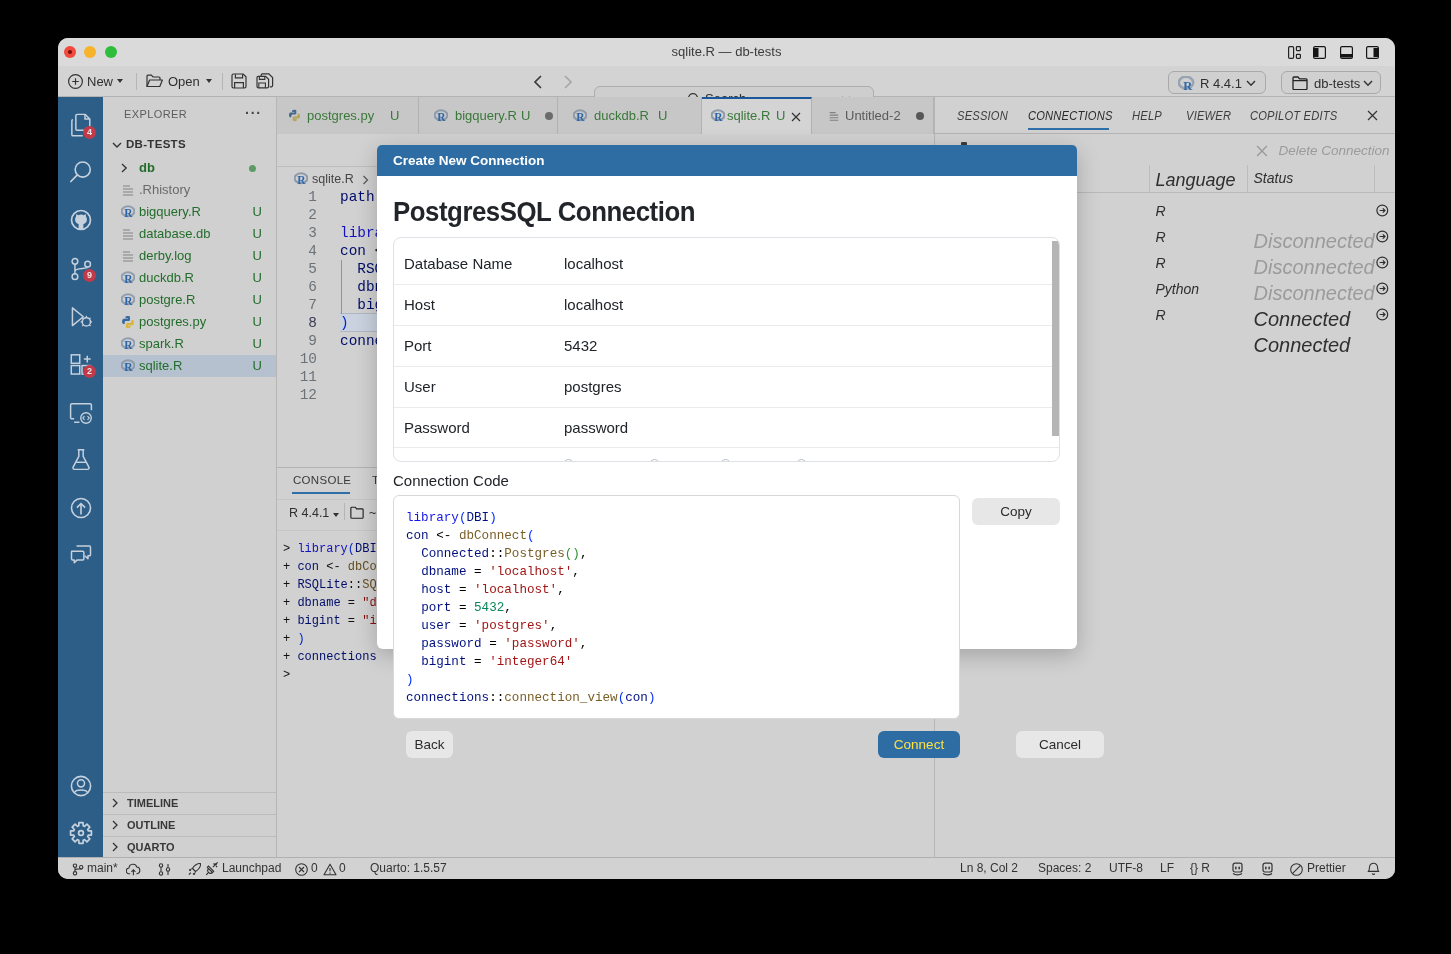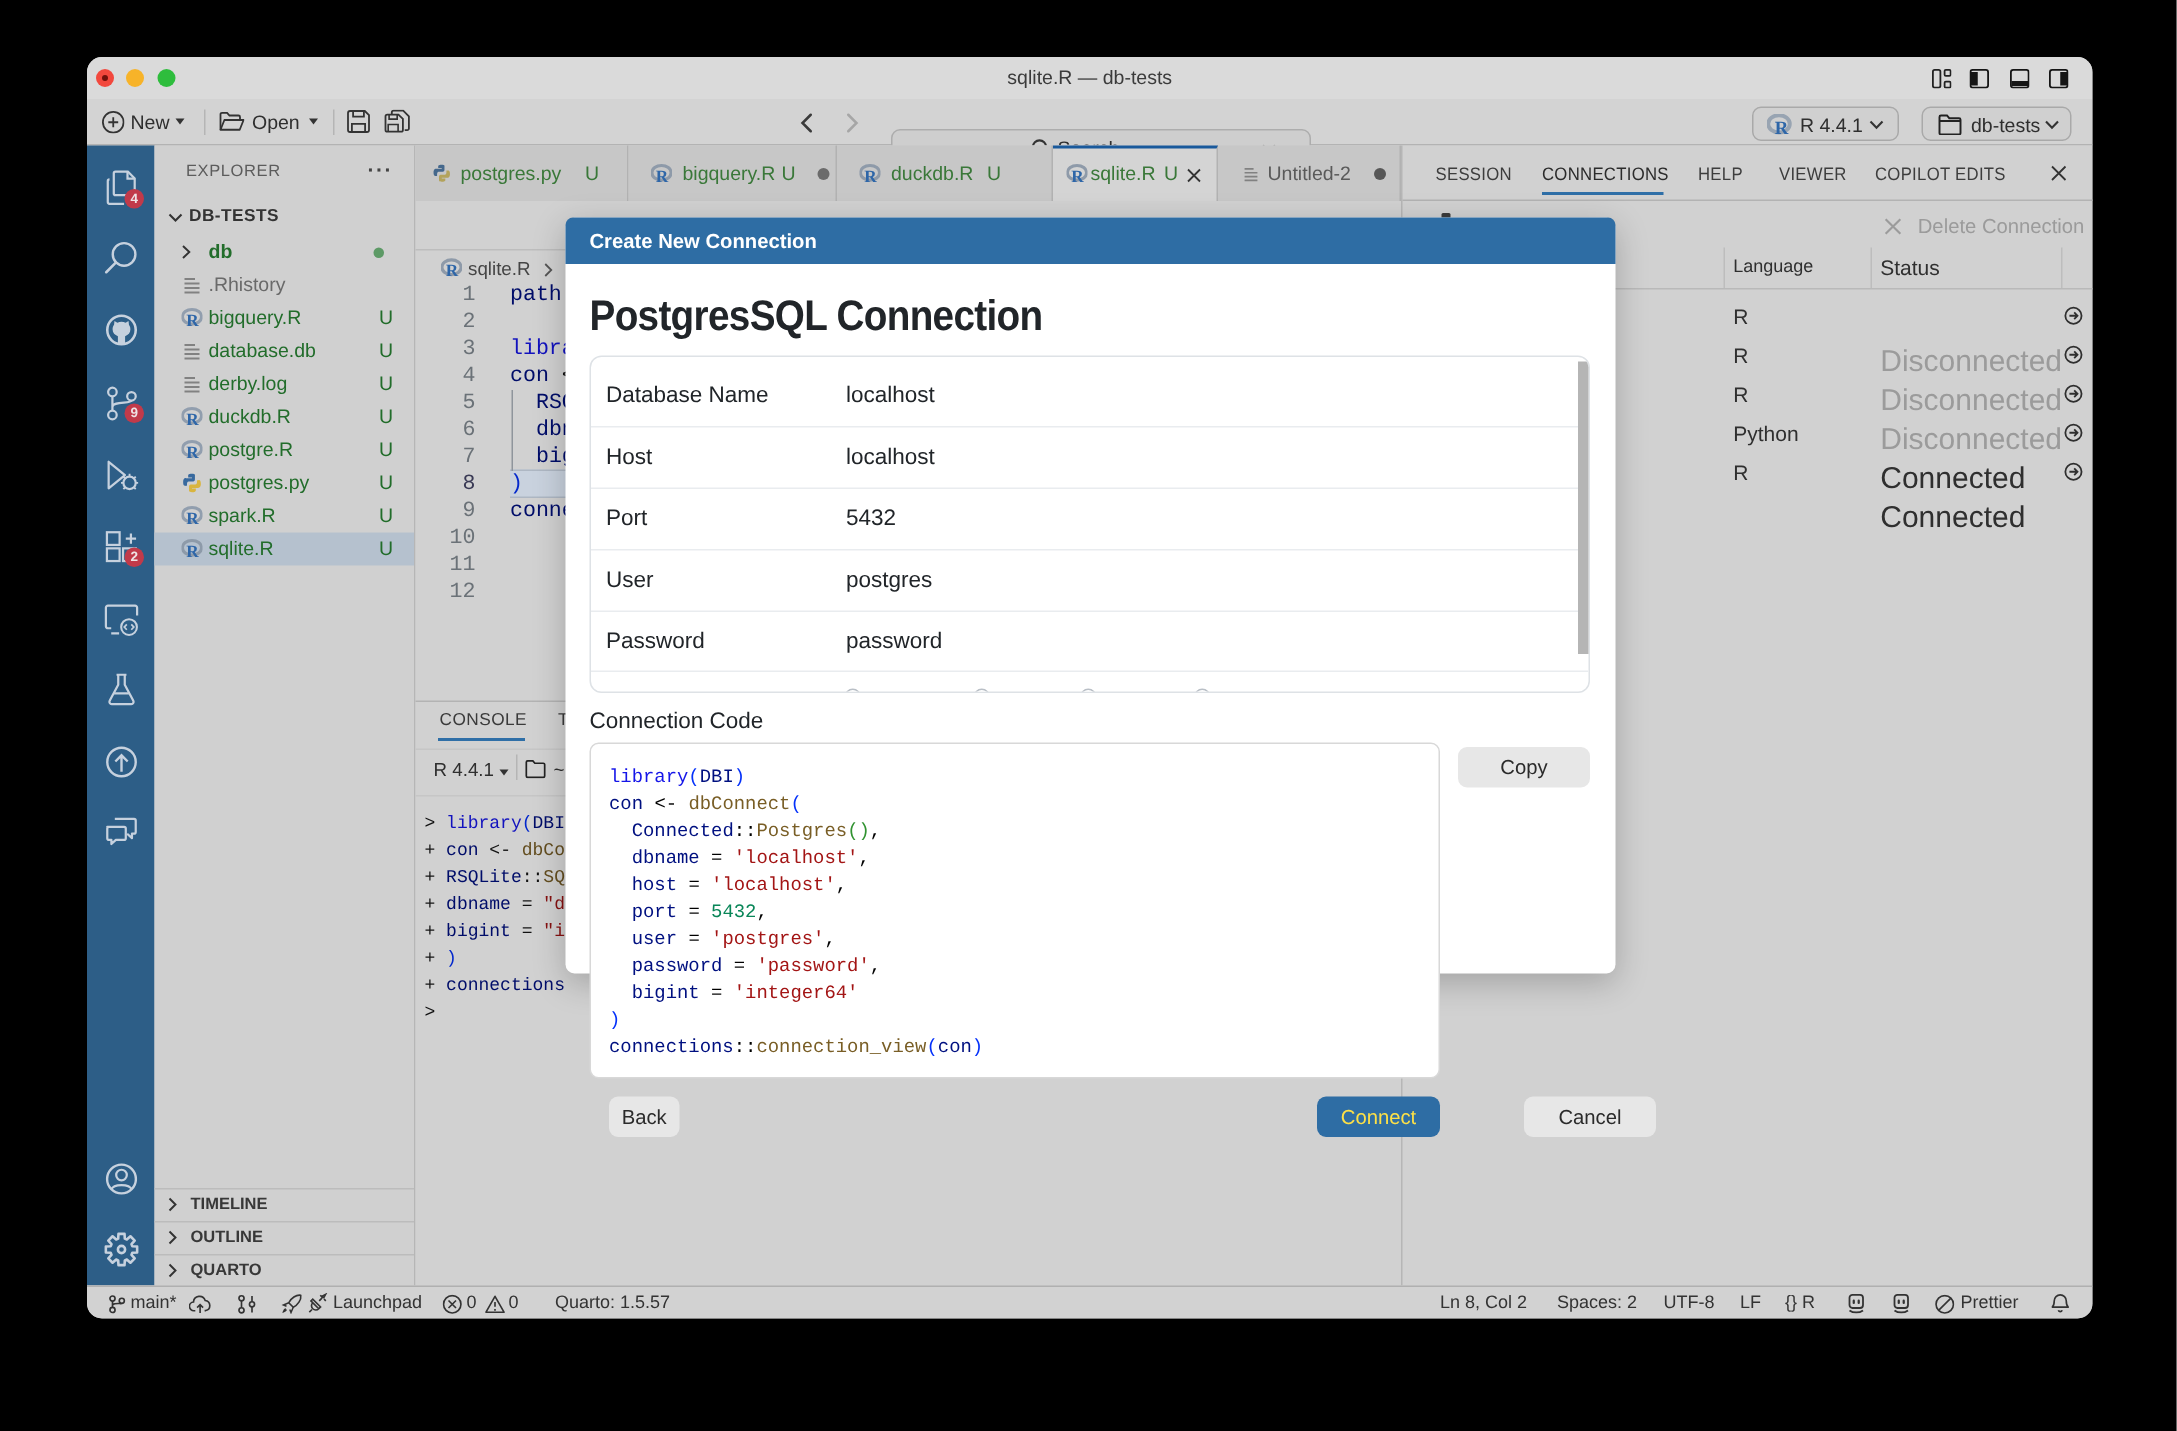--- a/index.html
+++ b/index.html
@@ -35,21 +35,21 @@
 .shead .lbl{position:absolute;left:24px;top:0;line-height:21px;}
 
 .editor{position:absolute;left:219px;top:59px;width:656.5px;height:760px;background:#d1d1d1;}
 .tabbar{position:absolute;left:0;top:0;width:100%;height:37px;background:#c7c7c7;}
 .tab{position:absolute;top:0;height:37px;box-sizing:border-box;border-right:1px solid #b2b2b2;
   font-size:13px;color:#3a7839;background:#c7c7c7;}
 .tab .tname{position:absolute;left:34px;line-height:37px;}
 .mono{font-family:"Liberation Mono",monospace;}
 
 .rpanel{position:absolute;left:875.5px;top:59px;width:461.5px;height:760px;background:#d1d1d1;
-  border-left:1px solid #b6b6b6;box-sizing:border-box;}
+  border-left:1px solid #b6b6b6;box-sizing:border-box;font-style:italic;}
 
 .statusbar{position:absolute;left:0;top:819px;width:100%;height:22px;background:#d2d2d2;
   border-top:1px solid #b0b0b0;box-sizing:border-box;font-size:12px;color:#333;}
 .sitem{position:absolute;top:0;line-height:21px;white-space:nowrap;}
 
 .dialog{position:absolute;left:377px;top:145px;width:700px;height:504px;border-radius:6px;
   background:#fff;box-shadow:0 6px 22px rgba(0,0,0,0.22);}
 .dtitle{position:absolute;left:0;top:0;width:100%;height:31px;background:#2e6da4;
   border-radius:5px 5px 0 0;color:#fff;font-size:13.5px;font-weight:bold;line-height:31px;}
 .dheading{position:absolute;left:16px;top:50px;font-size:28.5px;font-weight:bold;color:#212529;
@@ -433,21 +433,21 @@
       </svg>
     <div class="abs" style="left:26px;top:45px;width:6px;height:4px;background:#3c3c3c;border-radius:1px;"></div>
     <svg class="abs" style="left:321px;top:48px;" width="12" height="12" viewBox="0 0 11 11">
         <path d="M1 1 L10 10 M10 1 L1 10" stroke="#9b9b9b" stroke-width="1.3"></path>
       </svg>
     <div class="abs" style="left:344px;top:46px;font-size:13.5px;color:#9b9b9b;">Delete Connection</div>
     <div class="abs" style="left:214px;top:68px;width:1px;height:27px;background:#bdbdbd;"></div>
     <div class="abs" style="left:312px;top:68px;width:1px;height:27px;background:#bdbdbd;"></div>
     <div class="abs" style="left:439px;top:68px;width:1px;height:27px;background:#bdbdbd;"></div>
     <div class="abs" style="left:0;top:95px;width:461px;height:1px;background:#b9b9b9;"></div>
-    <div class="abs" style="left:221px;top:73px;font-size:12px;color:#2f2f2f;">Language</div>
+    <div class="abs" style="left:221px;top:73px;font-size:18px;color:#2f2f2f;">Language</div>
     <div class="abs" style="left:319px;top:73px;font-size:14px;color:#2f2f2f;">Status</div>
     <div class="abs" style="left:221px;top:101px;font-size:14px;color:#2f2f2f;line-height:26px;">R<br>R<br>R<br>Python<br>R</div>
     <div class="abs" style="left:319px;top:101px;font-size:20px;line-height:26px;margin-top:30px;"><span style="color:#9b9b9b;">Disconnected<br>Disconnected<br>Disconnected</span><br><span style="color:#2f2f2f;">Connected<br>Connected</span></div>
     <svg class="abs" style="left:439px;top:106px;" width="17" height="130" viewBox="0 0 17 130">
       <g fill="none" stroke="#2f2f2f" stroke-width="1.2">
         <circle cx="8.3" cy="7.5" r="5.4"></circle>
           <path d="M5.6 7.5 h5 M8.8 5.3 l2.2 2.2 -2.2 2.2"></path>
         <circle cx="8.3" cy="33.5" r="5.4"></circle>
           <path d="M5.6 33.5 h5 M8.8 31.3 l2.2 2.2 -2.2 2.2"></path>
         <circle cx="8.3" cy="59.5" r="5.4"></circle>

